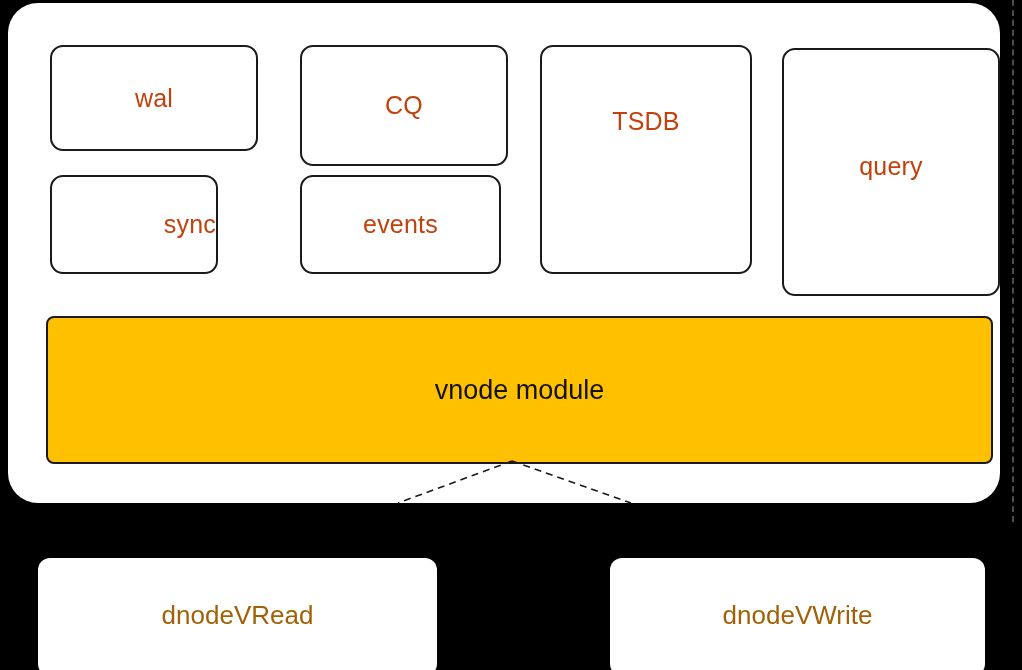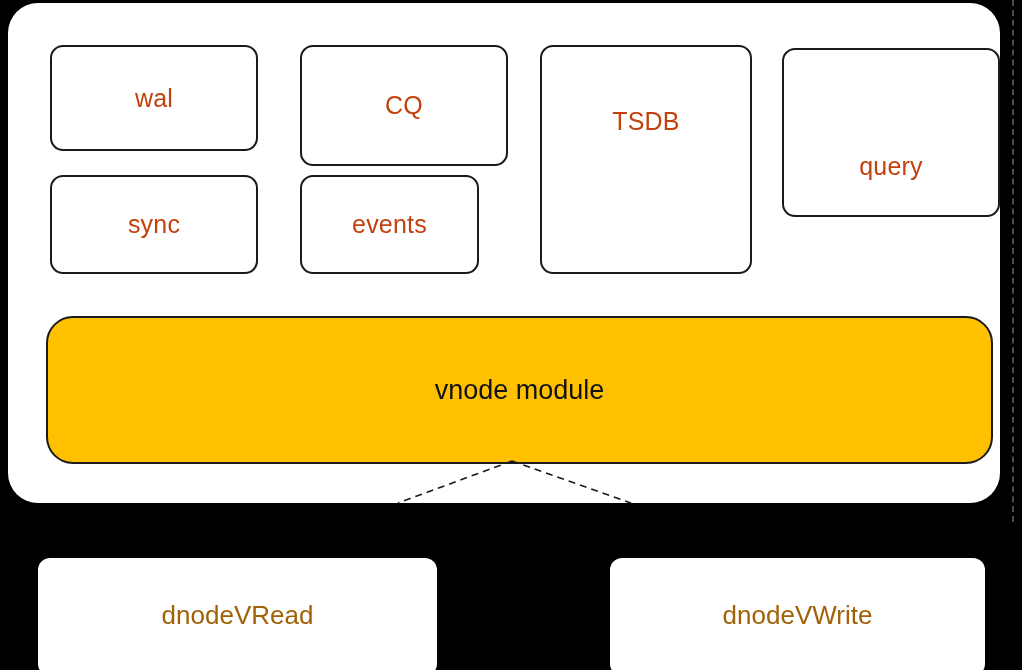--- a/index.html
+++ b/index.html
@@ -60,38 +60,38 @@
     font-size: 25px;
     color: #c2410c;
     line-height: 1;
     letter-spacing: 0.2px;
     white-space: nowrap;
   }
 
   
   .box-wal    { left: 42px;  top: 42px;  width: 208px; height: 106px; }
   .box-cq     { left: 292px; top: 42px;  width: 208px; height: 121px; }
-  .box-sync   { left: 42px;  top: 172px; width: 208px; height: 99px;  }
-  .box-events { left: 292px; top: 172px; width: 179px; height: 99px;  }
+  .box-sync   { left: 42px;  top: 172px; width: 168px; height: 99px; justify-content: flex-end;  }
+  .box-events { left: 292px; top: 172px; width: 201px; height: 99px;  }
 
   .box-tsdb   { left: 532px; top: 42px;  width: 212px; height: 229px;
                 align-items: flex-start; padding-top: 62px; }
-  .box-query  { left: 774px; top: 45px;  width: 218px; height: 169px;
+  .box-query  { left: 774px; top: 45px;  width: 218px; height: 248px;
                 align-items: flex-start; padding-top: 104px; }
 
   
   .vnode-bar {
     position: absolute;
     left: 38px;
     top: 313px;
     width: 947px;
     height: 148px;
     background: #ffc000;
     border: 2px solid #1a1a1a;
-    border-radius: 27px;
+    border-radius: 8px;
     box-sizing: border-box;
     display: flex;
     align-items: center;
     justify-content: center;
   }
   .vnode-bar .label {
     font-size: 27px;
     color: #121212;
     white-space: nowrap;
   }

